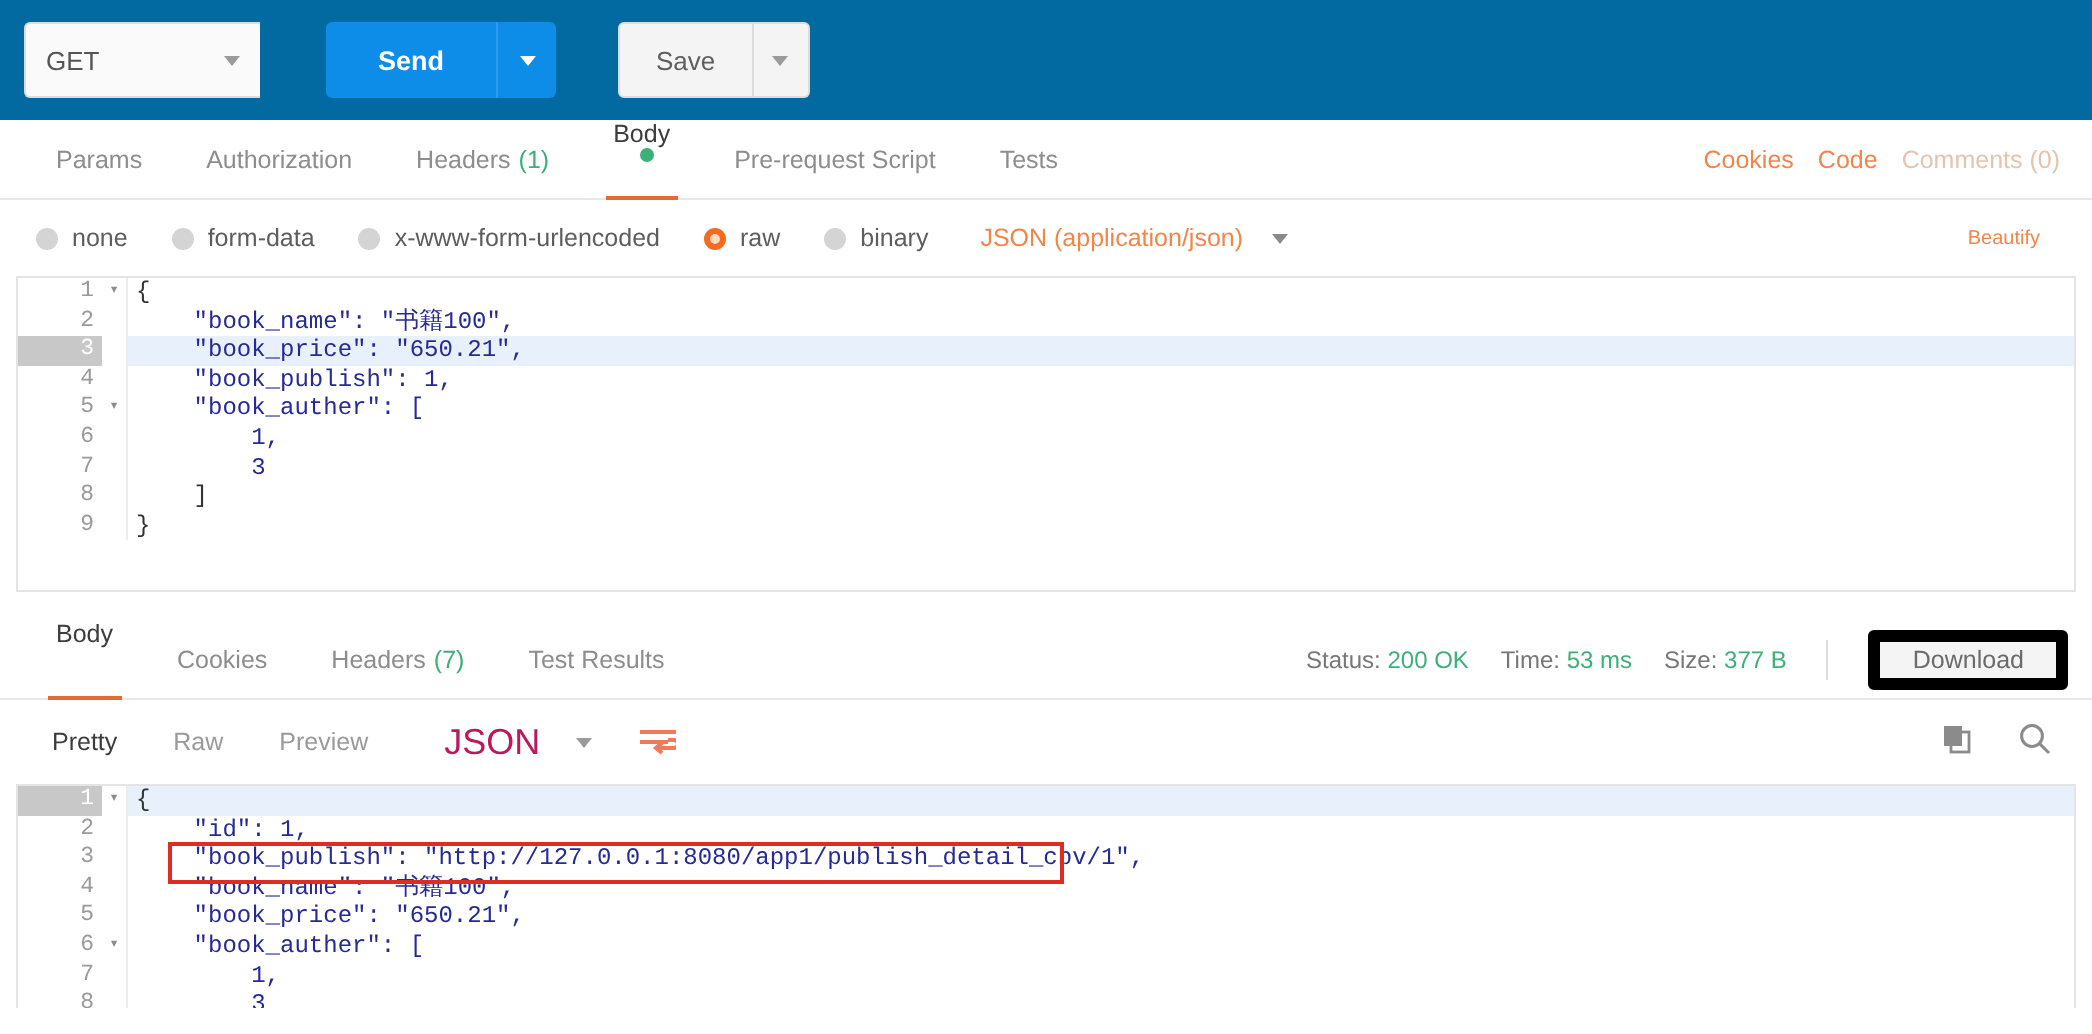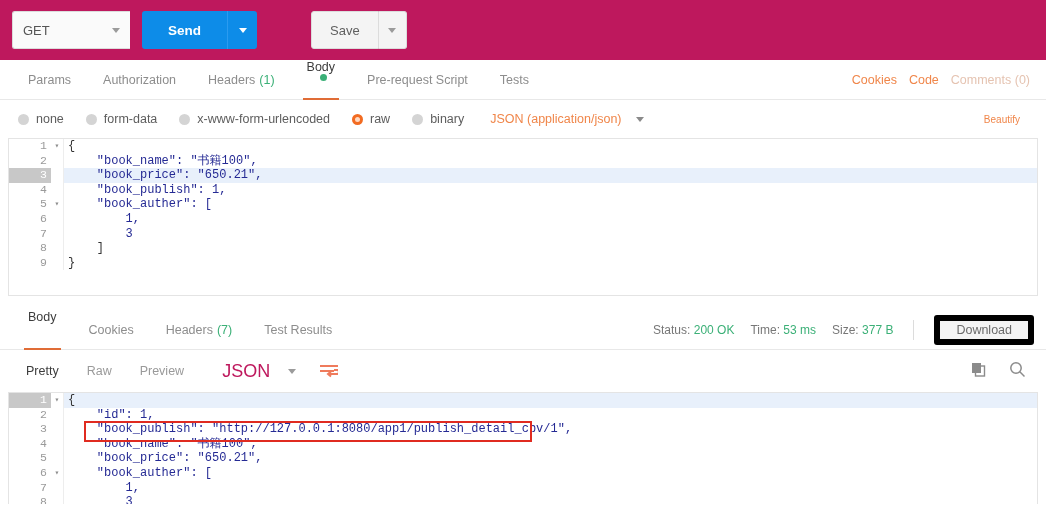--- a/index.html
+++ b/index.html
@@ -13,21 +13,22 @@
     color: #555;
     overflow: hidden;
   }
 
   
   .urlbar {
     height: 60px;
     display: flex;
     align-items: center;
     padding: 0 12px;
-    background: #be185d;
+    background: #0369a1;
+    gap: 21px;
   }
   .method-select {
     width: 118px;
     height: 38px;
     border: 1px solid #dcdcdc;
     border-right: none;
     border-radius: 3px 0 0 3px;
     background: #fafafa;
     display: flex;
     align-items: center;
@@ -80,21 +81,20 @@
   .save-group { display: flex; margin-left: 10px; }
   .save-btn {
     height: 38px;
     background: #f4f4f4;
     border: 1px solid #dcdcdc;
     border-radius: 3px 0 0 3px;
     display: flex; align-items: center; justify-content: center;
     padding: 0 18px;
     font-size: 13px;
     color: #5f5f5f;
-    margin-left: 44px;
   }
   .save-caret {
     height: 38px; width: 28px;
     background: #f4f4f4;
     border: 1px solid #dcdcdc;
     border-left: none;
     border-radius: 0 3px 3px 0;
     display: flex; align-items: center; justify-content: center;
   }
 

